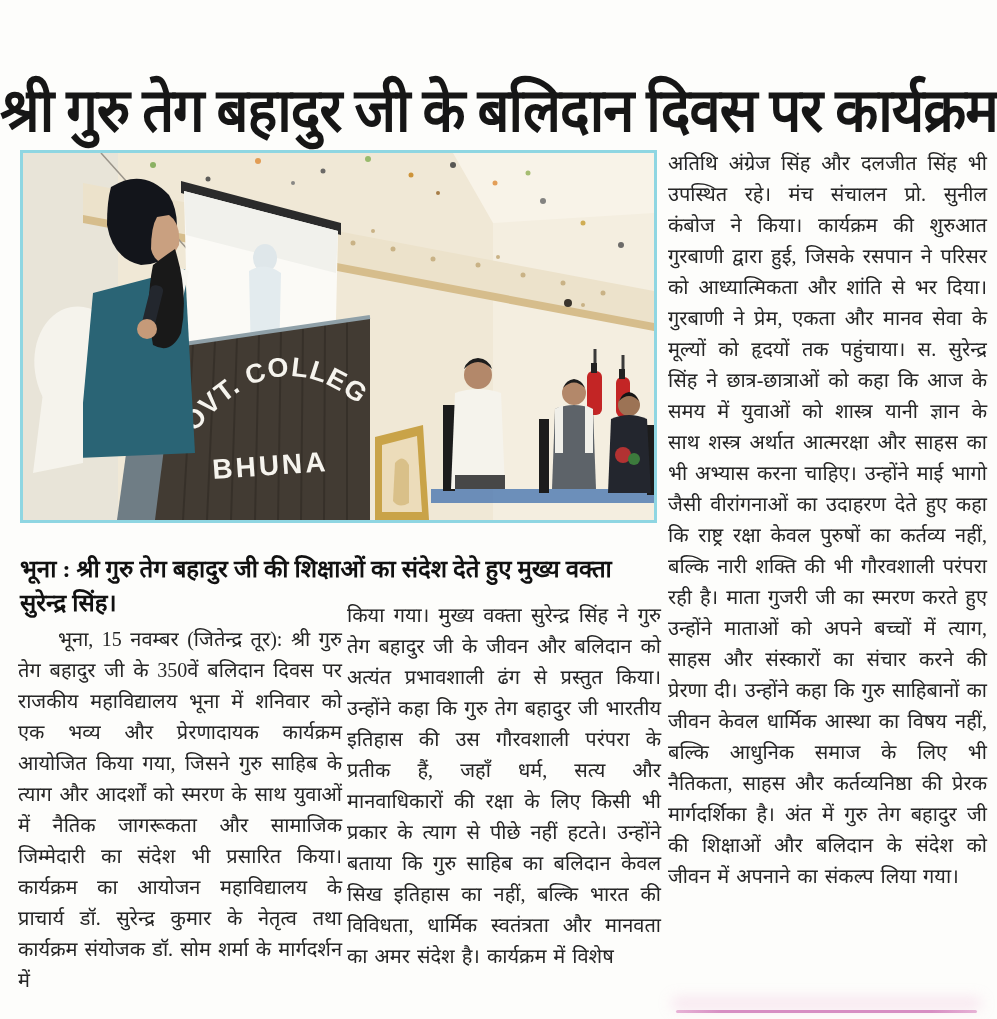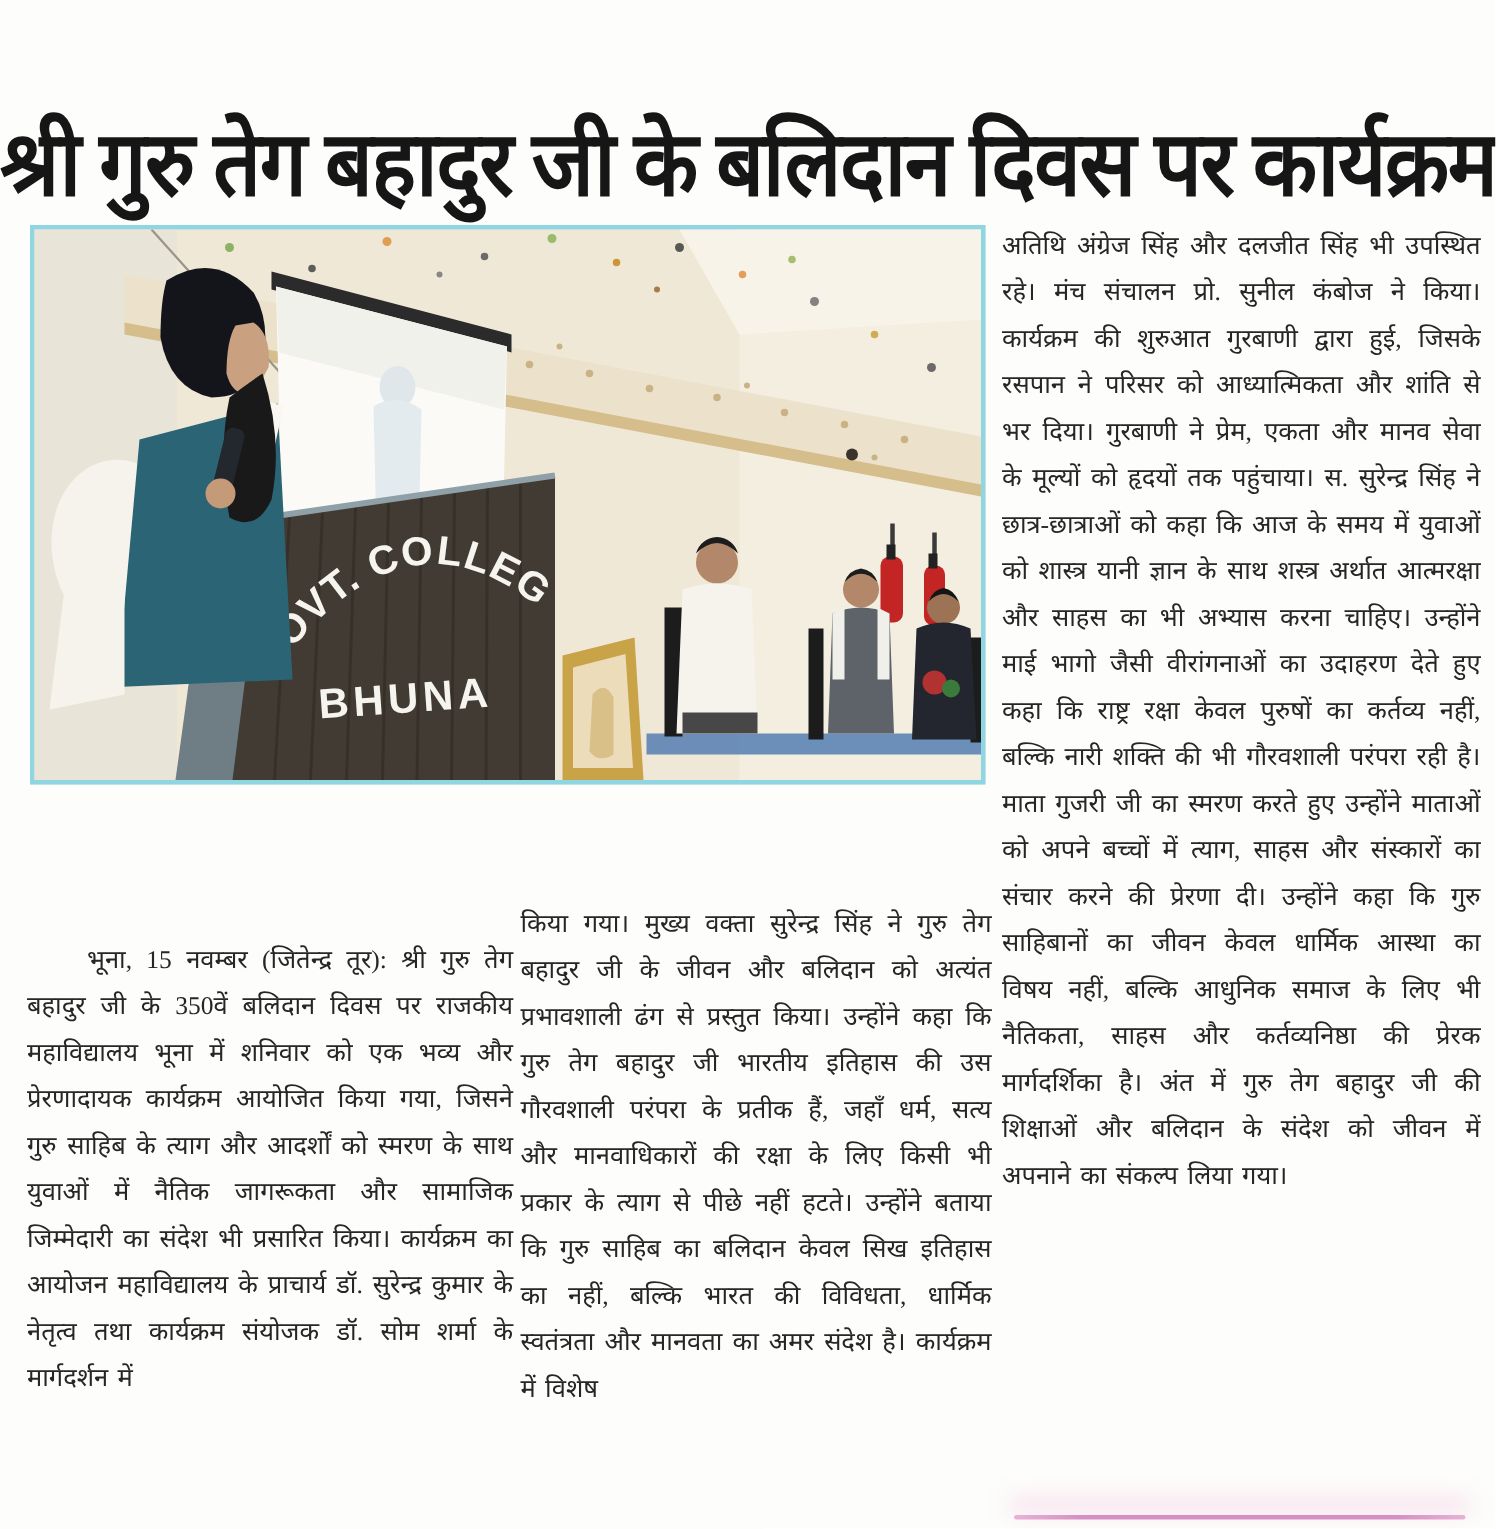--- a/index.html
+++ b/index.html
@@ -32,21 +32,21 @@
   .photo-frame svg{display:block;width:631px;height:367px;}
   .caption{
     position:absolute;left:20px;top:528px;width:644px;
     font-weight:700;
     font-size:24px;line-height:34px;
     color:#111;
     text-align:left;
   }
   .col{
     position:absolute;
-    font-size:17px;line-height:31px;
+    font-size:20px;line-height:31px;
     text-align:justify;
     color:#262626;
     word-spacing:2px;
   }
   .col-1{left:18px;top:600px;width:324px;text-indent:40px;margin-top:24px;}
   .col-2{left:347px;top:600px;width:314px;}
   .col-3{left:668px;top:148px;width:319px;}
   .pink-divider{
     position:absolute;left:676px;top:1010px;width:301px;height:3px;
     background:linear-gradient(90deg,#e7b3d6,#d78fc3 15%,#d78fc3 85%,#e7b3d6);
@@ -194,20 +194,21 @@
           <circle cx="606" cy="252" r="11" fill="#9c7355"></circle>
           <path d="M596,248 Q606,238 616,248 Q613,240 606,239 Q599,240 596,248 Z" fill="#151515"></path>
           <path d="M588,266 Q606,258 624,266 L628,340 L585,340 Z" fill="#23262e"></path>
           <circle cx="600" cy="302" r="8" fill="#b23232"></circle>
           <circle cx="611" cy="306" r="6" fill="#3c7a3c"></circle>
         </g>
       </g>
     </svg>
   </div>
 
+  <p class="caption">भूना : श्री गुरु तेग बहादुर जी की शिक्षाओं का संदेश देते हुए मुख्य वक्ता सुरेन्द्र सिंह।</p>
 
   <div class="col col-1">भूना, 15 नवम्बर (जितेन्द्र तूर): श्री गुरु तेग बहादुर जी के 350वें बलिदान दिवस पर राजकीय महाविद्यालय भूना में शनिवार को एक भव्य और प्रेरणादायक कार्यक्रम आयोजित किया गया, जिसने गुरु साहिब के त्याग और आदर्शों को स्मरण के साथ युवाओं में नैतिक जागरूकता और सामाजिक जिम्मेदारी का संदेश भी प्रसारित किया। कार्यक्रम का आयोजन महाविद्यालय के प्राचार्य डॉ. सुरेन्द्र कुमार के नेतृत्व तथा कार्यक्रम संयोजक डॉ. सोम शर्मा के मार्गदर्शन में</div>
   <div class="col col-2">किया गया। मुख्य वक्ता सुरेन्द्र सिंह ने गुरु तेग बहादुर जी के जीवन और बलिदान को अत्यंत प्रभावशाली ढंग से प्रस्तुत किया। उन्होंने कहा कि गुरु तेग बहादुर जी भारतीय इतिहास की उस गौरवशाली परंपरा के प्रतीक हैं, जहाँ धर्म, सत्य और मानवाधिकारों की रक्षा के लिए किसी भी प्रकार के त्याग से पीछे नहीं हटते। उन्होंने बताया कि गुरु साहिब का बलिदान केवल सिख इतिहास का नहीं, बल्कि भारत की विविधता, धार्मिक स्वतंत्रता और मानवता का अमर संदेश है। कार्यक्रम में विशेष</div>
   <div class="col col-3">अतिथि अंग्रेज सिंह और दलजीत सिंह भी उपस्थित रहे। मंच संचालन प्रो. सुनील कंबोज ने किया। कार्यक्रम की शुरुआत गुरबाणी द्वारा हुई, जिसके रसपान ने परिसर को आध्यात्मिकता और शांति से भर दिया। गुरबाणी ने प्रेम, एकता और मानव सेवा के मूल्यों को हृदयों तक पहुंचाया। स. सुरेन्द्र सिंह ने छात्र-छात्राओं को कहा कि आज के समय में युवाओं को शास्त्र यानी ज्ञान के साथ शस्त्र अर्थात आत्मरक्षा और साहस का भी अभ्यास करना चाहिए। उन्होंने माई भागो जैसी वीरांगनाओं का उदाहरण देते हुए कहा कि राष्ट्र रक्षा केवल पुरुषों का कर्तव्य नहीं, बल्कि नारी शक्ति की भी गौरवशाली परंपरा रही है। माता गुजरी जी का स्मरण करते हुए उन्होंने माताओं को अपने बच्चों में त्याग, साहस और संस्कारों का संचार करने की प्रेरणा दी। उन्होंने कहा कि गुरु साहिबानों का जीवन केवल धार्मिक आस्था का विषय नहीं, बल्कि आधुनिक समाज के लिए भी नैतिकता, साहस और कर्तव्यनिष्ठा की प्रेरक मार्गदर्शिका है। अंत में गुरु तेग बहादुर जी की शिक्षाओं और बलिदान के संदेश को जीवन में अपनाने का संकल्प लिया गया।</div>
 
   <div class="pink-divider"></div>
 
 </div>
 
 </body></html>

